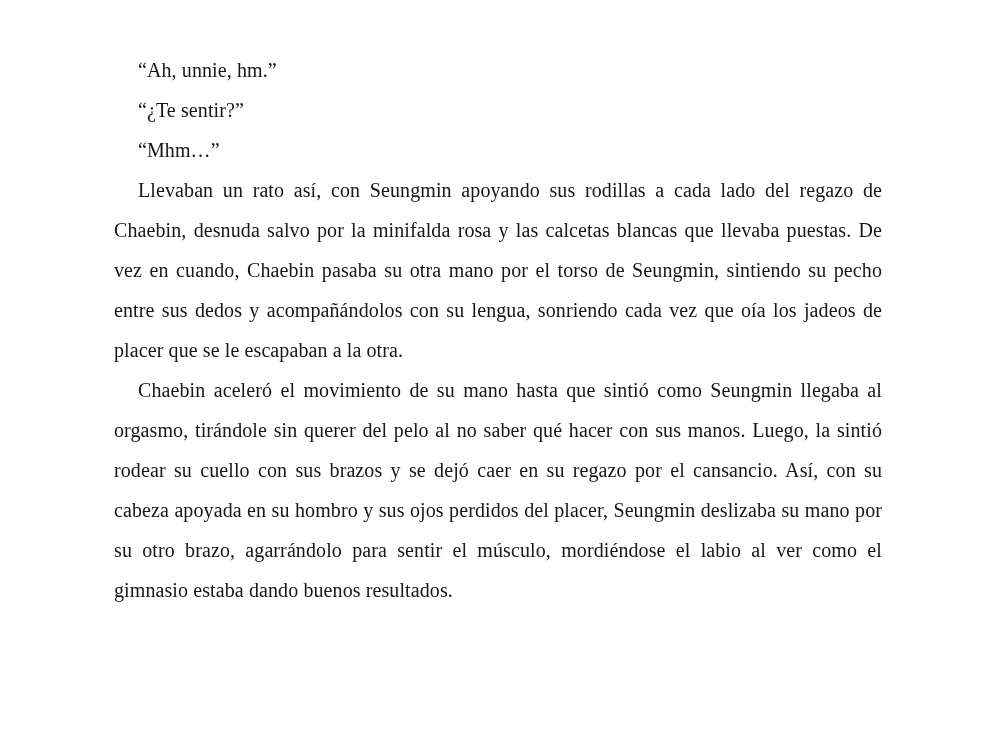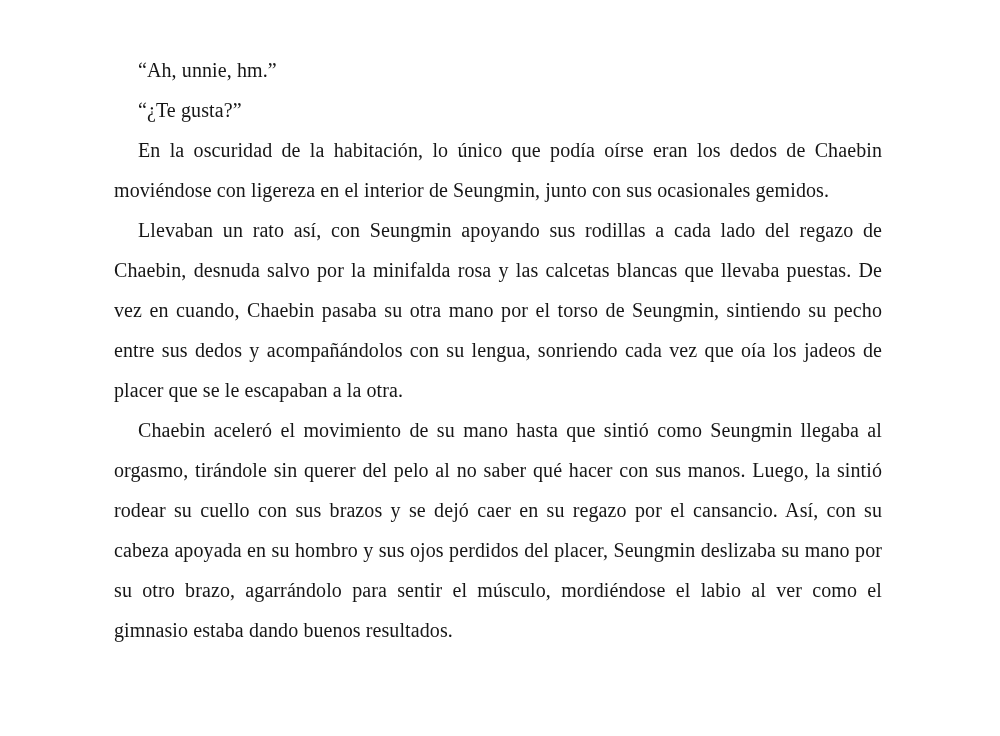--- a/index.html
+++ b/index.html
@@ -34,18 +34,18 @@
     .story-text p.dialogue {
       text-align: left;
     }
   </style>
 </head>
 <body>
 
 <div class="reader-page">
   <div class="story-text">
     <p class="dialogue">“Ah, unnie, hm.”</p>
-    <p class="dialogue">“¿Te gusta?”</p>
-    <p>En la oscuridad de la habitación, lo único que podía oírse eran los dedos de Chaebin moviéndose con ligereza en el interior de Seungmin, junto con sus ocasionales gemidos.</p>
+    <p class="dialogue">“¿Te sentir?”</p>
+    <p class="dialogue">“Mhm…”</p>
     <p>Llevaban un rato así, con Seungmin apoyando sus rodillas a cada lado del regazo de Chaebin, desnuda salvo por la minifalda rosa y las calcetas blancas que llevaba puestas. De vez en cuando, Chaebin pasaba su otra mano por el torso de Seungmin, sintiendo su pecho entre sus dedos y acompañándolos con su lengua, sonriendo cada vez que oía los jadeos de placer que se le escapaban a la otra.</p>
     <p>Chaebin aceleró el movimiento de su mano hasta que sintió como Seungmin llegaba al orgasmo, tirándole sin querer del pelo al no saber qué hacer con sus manos. Luego, la sintió rodear su cuello con sus brazos y se dejó caer en su regazo por el cansancio. Así, con su cabeza apoyada en su hombro y sus ojos perdidos del placer, Seungmin deslizaba su mano por su otro brazo, agarrándolo para sentir el músculo, mordiéndose el labio al ver como el gimnasio estaba dando buenos resultados.</p>
   </div>
 </div>
 
 </body></html>

